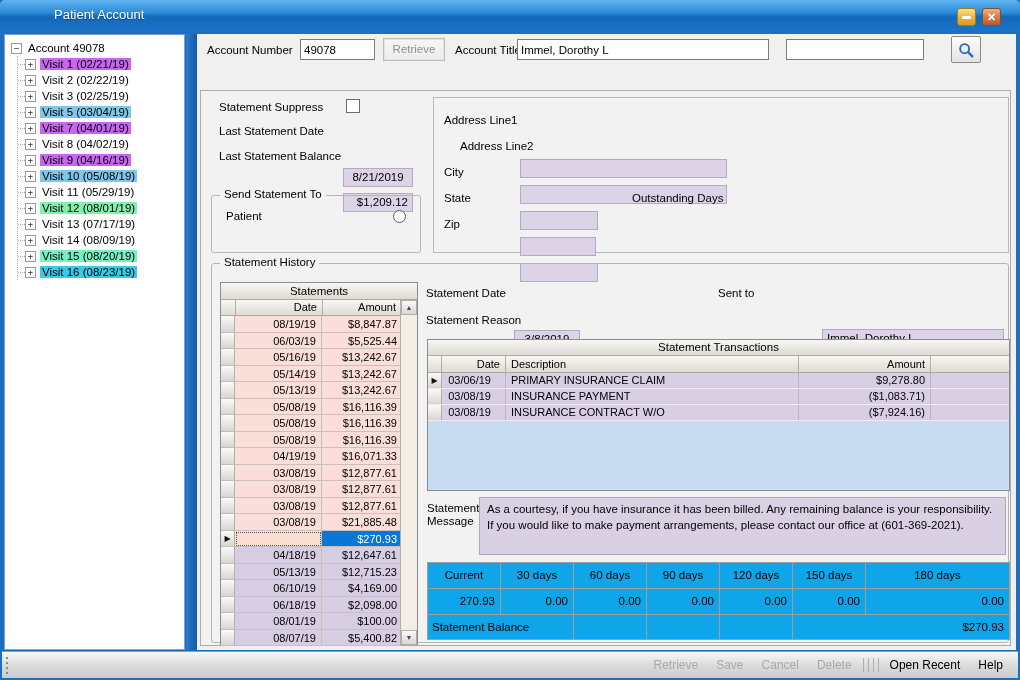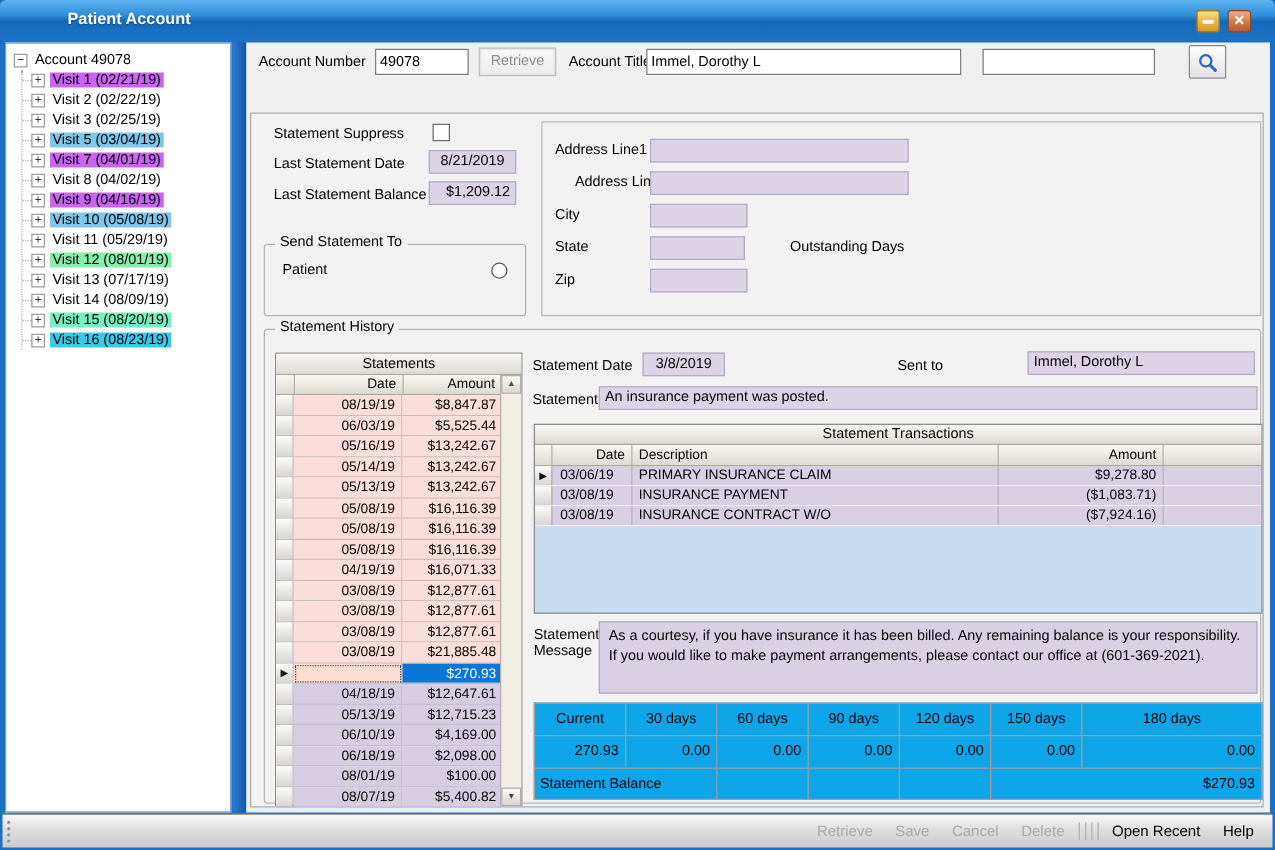--- a/index.html
+++ b/index.html
@@ -2,21 +2,21 @@
 <html><head>
 <meta charset="utf-8">
 <style>
   html,body{margin:0;padding:0;overflow:hidden;}
   body{width:1020px;height:680px;position:relative;background:#1D6FC4;
        font-family:"Liberation Sans",sans-serif;font-size:11.5px;color:#000;}
   
   .titlebar{position:absolute;left:0;top:0;width:1020px;height:31px;
     background:linear-gradient(180deg,#5FB4F0 0%,#2E8CD8 40%,#1568B8 55%,#1C74C8 100%);
     border-radius:5px 5px 0 0;}
-  .title{position:absolute;left:54px;top:7px;color:#fff;font-weight:bold;font-size:13px;
+  .title{position:absolute;left:54px;top:7px;color:#fff;font-weight:normal;font-size:13px;
     text-shadow:0 1px 1px rgba(0,0,0,.35);}
   .btn-min,.btn-close{position:absolute;top:8px;width:19px;height:18px;border-radius:3px;
     display:flex;align-items:center;justify-content:center;box-sizing:border-box;}
   .btn-min{right:44px;background:linear-gradient(#FCE08A,#E9B340 55%,#D89A20);border:1px solid #A8781E;}
   .btn-min .bar{width:9px;height:3px;background:#fff;border-radius:1px;}
   .btn-close{right:19px;background:linear-gradient(#F0B088,#D07848 55%,#B55A30);border:1px solid #8F4A20;
     color:#fff;font-weight:bold;font-size:11px;line-height:11px;}
   
   .tree-panel{position:absolute;left:4px;top:34px;width:181px;height:616px;background:#fff;
     border:1px solid #7FA0CC;box-sizing:border-box;font-size:11.5px;overflow:hidden;}
@@ -43,21 +43,21 @@
     display:flex;align-items:center;justify-content:center;}
   
   .tab-strip{position:absolute;left:3px;top:37px;height:19px;display:flex;align-items:flex-end;}
   .tab{display:inline-block;padding:2px 8px 2px;font-size:11.5px;border:1px solid #ACACAC;
     background:linear-gradient(#F4F3F1,#E7E5E2);margin-right:-1px;position:relative;}
   .tab.active{background:#F5F5F5;padding:4px 10px 3px;z-index:6;border-bottom:1px solid #F2F2F2;}
   .tab-page{position:absolute;left:3px;top:56px;width:811px;height:556px;background:#F2F2F2;
     border:1px solid #ACACAC;box-sizing:border-box;z-index:2;}
   
   .lfield{position:absolute;background:#DCD3E6;border:1px solid #B3ABC3;box-sizing:border-box;
-    height:19px;line-height:17px;padding:0 4px;font-size:11.5px;}
+    height:19px;line-height:17px;padding:0 4px;font-size:11.5px;margin-top:48px;}
   .checkbox{position:absolute;width:14px;height:14px;background:#fff;border:1px solid #6B6B6B;box-sizing:border-box;}
   .groupbox{position:absolute;border:1px solid #B5B5B5;border-radius:3px;box-sizing:border-box;}
   .legend{position:absolute;top:-8px;left:8px;background:#F2F2F2;padding:0 4px;font-size:11.5px;}
   .radio-row{position:absolute;left:14px;right:14px;height:16px;display:flex;align-items:center;justify-content:space-between;}
   .radio{width:13px;height:13px;border:1px solid #5A5A5A;border-radius:50%;background:#fff;box-sizing:border-box;position:relative;}
   .radio.checked::after{content:"";position:absolute;left:3px;top:3px;width:5px;height:5px;border-radius:50%;background:#1A1A1A;}
   .addr-panel{position:absolute;border:1px solid #B9B9B9;box-sizing:border-box;}
   
   .sgrid{position:absolute;left:8px;top:18px;width:198px;height:363px;border:1px solid #8C8C8C;
     box-sizing:border-box;background:#fff;font-size:11px;}

